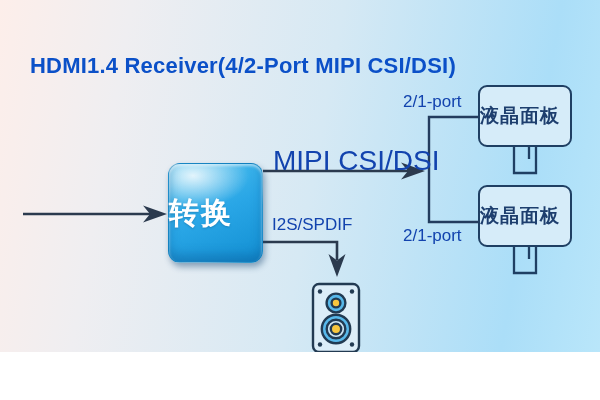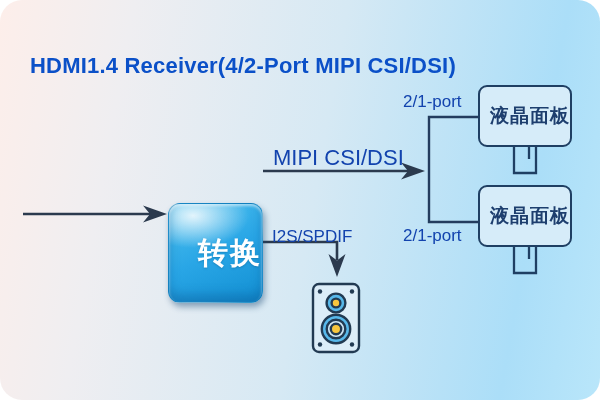--- a/index.html
+++ b/index.html
@@ -20,24 +20,23 @@
     --bg-mid:#d6e9f4;
     --bg-right:#abdef8;
   }
   *{margin:0;padding:0;box-sizing:border-box;}
   html,body{width:600px;height:400px;}
   body{
     font-family:"Liberation Sans","DejaVu Sans",sans-serif;
     overflow:hidden;
   }
   .canvas{
-    position:relative;width:600px;height:400px;
+    position:relative;width:600px;height:352px;
     background:linear-gradient(100deg,var(--bg-left) 0%,#efeef1 20%,var(--bg-mid) 52%,var(--bg-right) 85%,#b9e6fa 100%);
     overflow:hidden;
-    border-radius:22px;
   }
   .title{
     position:absolute;left:30px;top:53px;
     font-size:22px;font-weight:bold;color:var(--title-blue);
     letter-spacing:.2px;white-space:nowrap;
   }
   .lines-svg{position:absolute;left:0;top:0;width:600px;height:400px;}
   .line{stroke:var(--line-dark);stroke-width:2.6;fill:none;}
   .jline{stroke:#233c5e;stroke-width:2.4;fill:none;}
   .arrowhead{fill:var(--line-dark);stroke:none;}
@@ -47,40 +46,40 @@
     position:absolute;left:168px;top:163px;width:95px;height:100px;
     border-radius:12px;
     border:1px solid rgba(15,95,150,.35);
     background:
       radial-gradient(90px 52px at 26% 12%, rgba(255,255,255,.85), rgba(255,255,255,0) 62%),
       linear-gradient(155deg,var(--box-blue-light) 0%,var(--box-blue) 50%,var(--box-blue-dark) 100%);
     box-shadow:
       inset 0 2px 3px rgba(255,255,255,.55),
       inset 0 -7px 11px rgba(7,80,140,.38),
       2px 4px 6px rgba(25,70,115,.45);
-    display:flex;align-items:center;justify-content:flex-end;margin-top:40px;
+    display:flex;align-items:center;justify-content:flex-start;
   }
   .converter-label{
     color:#fff;font-size:30px;font-weight:bold;letter-spacing:2px;
     text-shadow:0 1px 2px rgba(10,80,130,.35);
   }
   .diag-label{
     position:absolute;font-weight:normal;color:var(--label-blue);white-space:nowrap;
   }
   .input-label{left:30px;top:189px;font-size:21px;}
   .mipi-line1{left:273px;top:119px;font-size:21px;}
-  .mipi-line2{left:273px;top:145px;font-size:22px;}
-  .audio-label{left:272px;top:215px;font-size:17px;margin-top:12px;}
+  .mipi-line2{left:273px;top:145px;font-size:28px;}
+  .audio-label{left:272px;top:215px;font-size:17px;}
   .port-label-top{left:403px;top:92px;font-size:17px;}
   .port-label-bottom{left:403px;top:226px;font-size:17px;}
   .lcd-panel{
     position:absolute;left:478px;width:94px;height:62px;
     border:2.5px solid var(--panel-border);border-radius:9px;
     background:var(--panel-fill);
-    display:flex;align-items:center;justify-content:flex-end;
+    display:flex;align-items:center;justify-content:flex-start;
   }
   .lcd-panel-top{top:85px;}
   .lcd-panel-bottom{top:185px;}
   .lcd-panel-label{
     font-size:19px;font-weight:600;color:var(--panel-text);letter-spacing:1px;white-space:nowrap;
   }
   .speaker-label{
     position:absolute;left:306px;top:356px;width:60px;text-align:center;
     font-size:14px;color:#2b3c52;font-weight:600;white-space:nowrap;
   }

